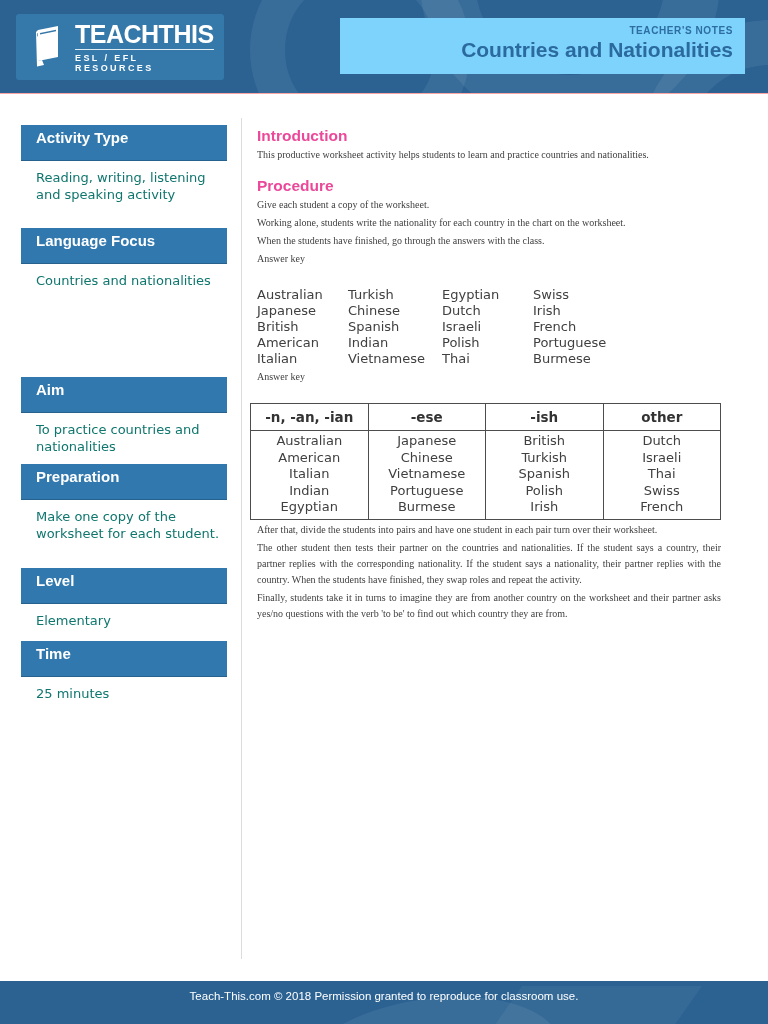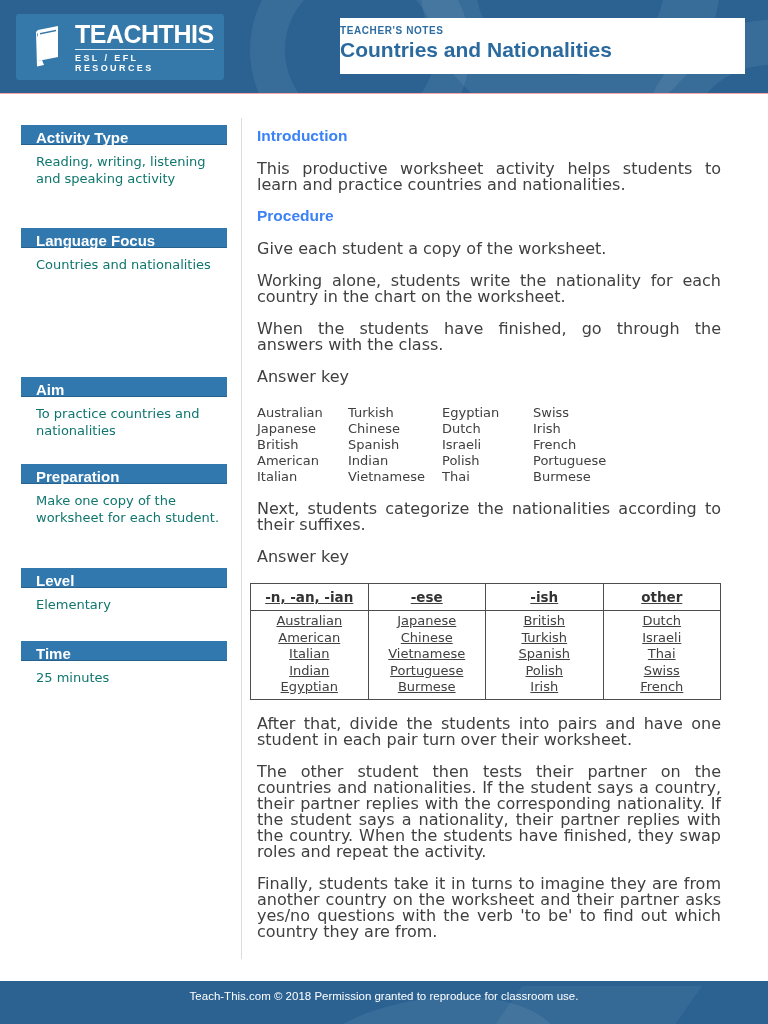--- a/index.html
+++ b/index.html
@@ -37,74 +37,75 @@
   }
   .logo-tagline {
     color: #ffffff; font-family: "Liberation Sans", sans-serif;
     font-size: 9px; letter-spacing: 2.4px; font-weight: bold;
     border-top: 1px solid rgba(255,255,255,0.85);
     padding-top: 3px; margin-top: 2px;
   }
 
   .title-box {
     position: absolute; left: 340px; top: 18px; width: 405px; height: 56px;
-    background: #ffffff; padding: 7px 20px 0 0;
+    background: #7dd3fc; padding: 7px 12px 0 0;
+    text-align: right;
   }
   .doc-type {
     color: #2d6da0; font-family: "Liberation Sans", sans-serif;
     font-size: 10px; font-weight: bold; letter-spacing: 0.6px;
   }
   .doc-title {
     color: #2b6a9e; font-family: "Liberation Sans", sans-serif;
     font-size: 21px; font-weight: bold; margin-top: 2px;
   }
 
   
   .divider { position: absolute; left: 241px; top: 118px; width: 1px; height: 841px; background: #dcdcdc; }
 
   
   .side-section { position: absolute; left: 21px; width: 206px; }
   .side-bar-head {
-    height: 20px; background: #3078ad; color: #ffffff;
+    height: 36px; background: #3078ad; color: #ffffff;
     font-family: "Liberation Sans", sans-serif; font-weight: bold; font-size: 15px;
     line-height: 25px; padding-left: 15px;
     border-bottom: 1px solid #27628e;
   }
   .side-text {
     margin: 9px 0 0 15px; width: 184px;
     font-size: 13px; line-height: 16.5px; color: #0f766e;
     white-space: pre-line;
   }
   .side-text + .side-text { margin-top: 16px; }
   .pos-activity { top: 125px; } .pos-language { top: 228px; }
   .pos-aim { top: 377px; } .pos-prep { top: 464px; }
   .pos-level { top: 568px; } .pos-time { top: 641px; }
 
   
   .main { position: absolute; left: 257px; top: 118px; width: 464px; }
   .main h2 {
     font-family: "Liberation Sans", sans-serif; font-size: 15.5px; font-weight: bold;
-    color: #3b82f6; margin-top: 9px;
+    color: #ec4899; margin-top: 9px;
   }
   .main h2 + h2, .main p + h2 { margin-top: 14px; }
   .main p {
-    font-size: 16px; line-height: 16px; color: #404040;
-    text-align: justify; margin-top: 16px;
+    font-size: 10px; line-height: 16px; color: #404040;
+    text-align: justify; margin-top: 2px; font-family: Liberation Serif, serif;
   }
   .main p.nojust { text-align: left; }
 
   .ak-grid { display: flex; margin-top: 20px; }
   .ak-col { font-size: 13px; line-height: 16px; color: #404040; white-space: pre-line; }
   .ak-col:nth-child(1) { width: 91px; }
   .ak-col:nth-child(2) { width: 94px; }
   .ak-col:nth-child(3) { width: 91px; }
 
   table.suffix-table {
     border-collapse: collapse; margin-top: 18px; margin-left: -7px;
-    width: 471px; table-layout: fixed; text-decoration: underline;
+    width: 471px; table-layout: fixed;
   }
   .suffix-table th, .suffix-table td {
     border: 1px solid #4d4d4d; text-align: center;
     font-family: "DejaVu Sans", sans-serif; color: #333333;
   }
   .suffix-table th { font-size: 13.5px; font-weight: bold; height: 27px; }
   .suffix-table td { font-size: 13px; line-height: 16.5px; padding: 2px 0 3px 0; white-space: pre-line; color: #404040; }
 
   
   .footer {
@@ -207,21 +208,20 @@
 Israeli
 Polish
 Thai</div>
       <div class="ak-col">Swiss
 Irish
 French
 Portuguese
 Burmese</div>
     </div>
 
-    <p>Next, students categorize the nationalities according to their suffixes.</p>
     <p class="nojust">Answer key</p>
 
     <table class="suffix-table">
       <thead>
         <tr>
           <th>-n, -an, -ian</th>
           <th>-ese</th>
           <th>-ish</th>
           <th>other</th>
         </tr>

